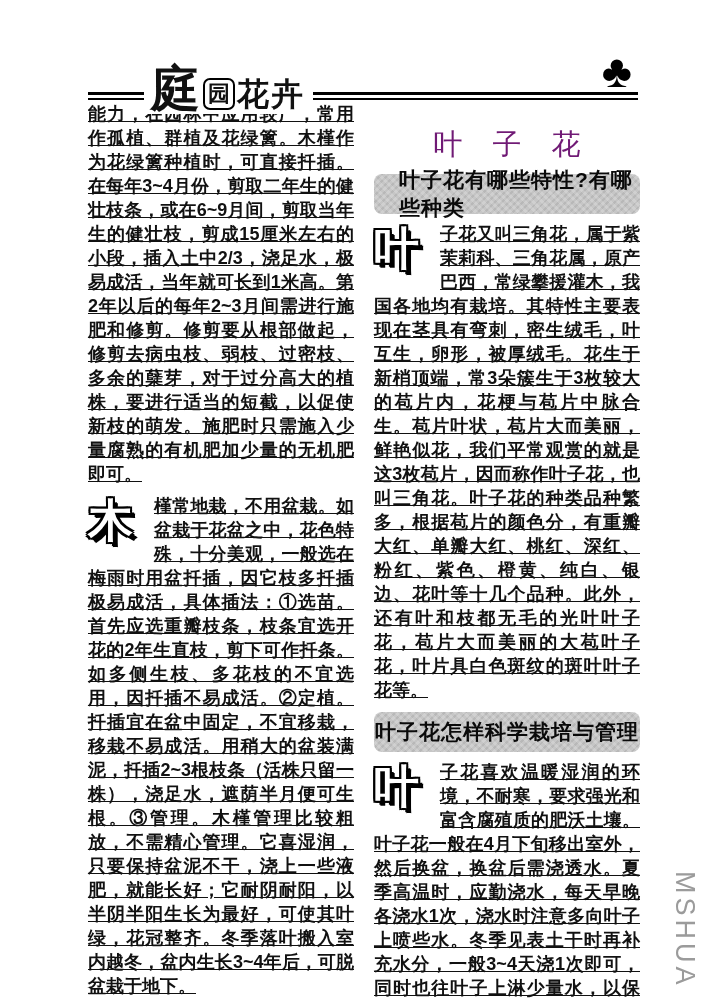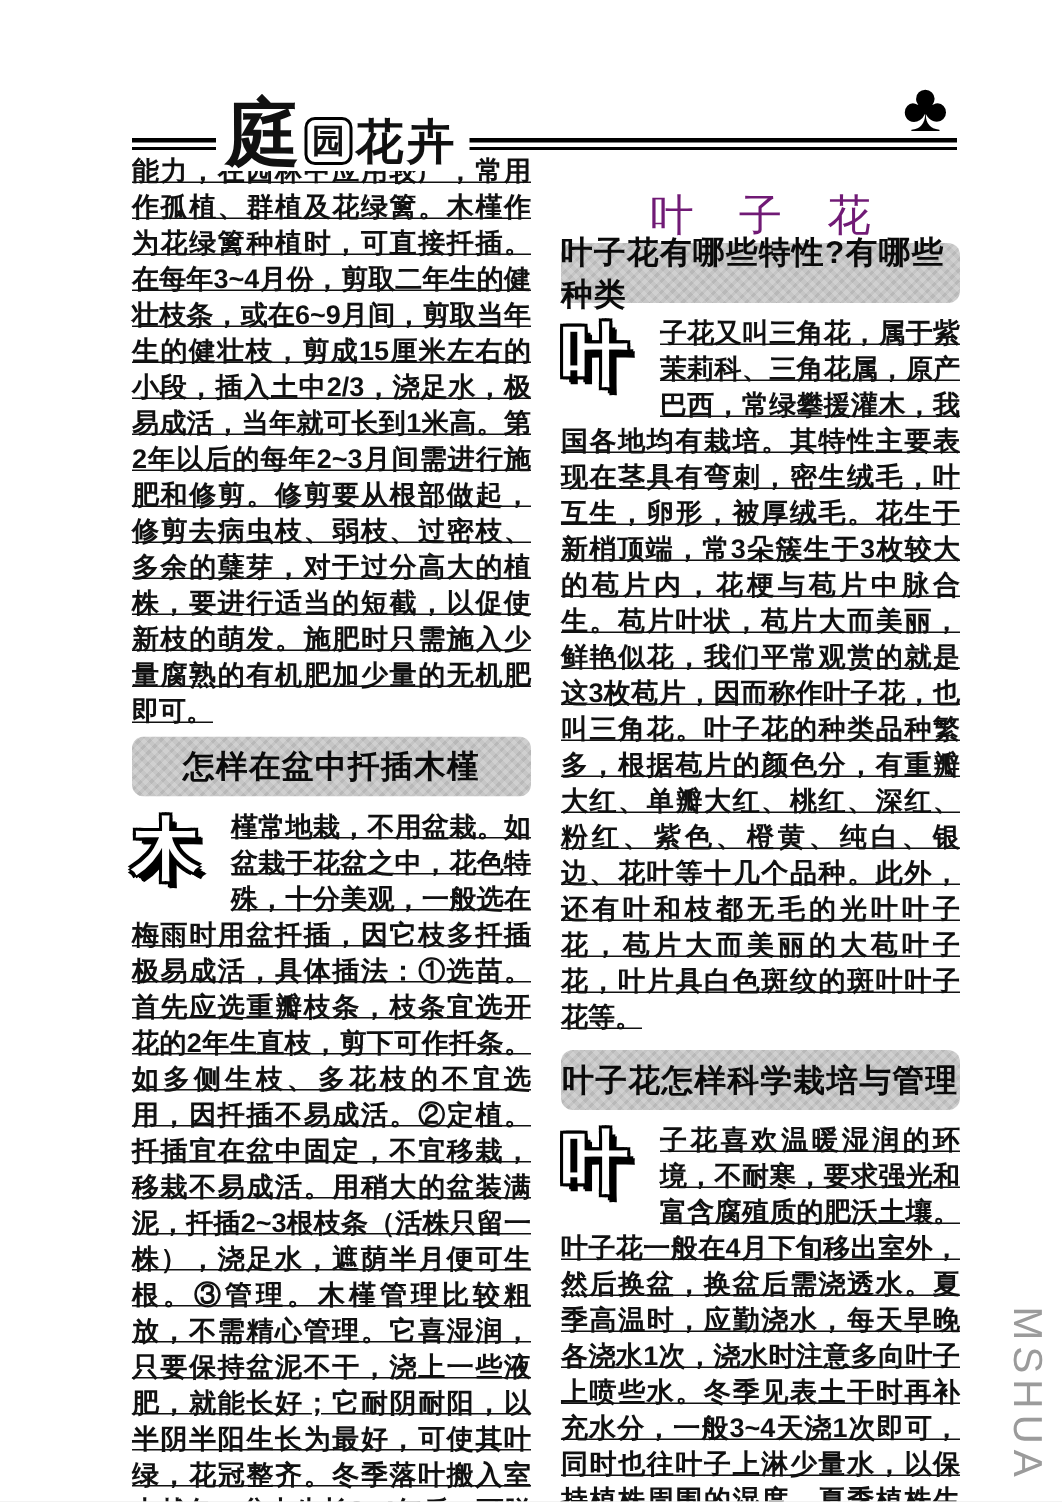--- a/index.html
+++ b/index.html
@@ -52,21 +52,21 @@
       repeating-linear-gradient(-45deg, rgba(0,0,0,.07) 0 2px, rgba(0,0,0,0) 2px 5px);
     display:flex;align-items:center;justify-content:center;
   }
   .section-bar span{
     font-size:21px;font-weight:700;letter-spacing:1px;color:#0a0a0a;
   }
   .article-title{
     margin:14px 0 0 0;text-align:center;font-size:29px;line-height:36px;
     font-weight:400;letter-spacing:30px;text-indent:30px;color:#701a75;
   }
-  .bar-gap-top{margin-top:0;}
+  .bar-gap-top{margin-top:12px;padding-left:25px;}
   
   .watermark{
     position:absolute;right:8px;bottom:12px;
     writing-mode:vertical-rl;
     font-size:27px;letter-spacing:4px;color:#9b9b9b;font-weight:400;
   }
 </style>
 </head>
 <body>
 
@@ -78,23 +78,20 @@
       <span class="mast-big">庭</span>
       <span class="mast-boxed">园</span>
       <span class="mast-rest">花卉</span>
     </div>
     <span class="ornament">♣</span>
   </header>
 
   <section class="col col-left">
     <p class="body">能力，在园林中应用较广，常用作孤植、群植及花绿篱。木槿作为花绿篱种植时，可直接扦插。在每年3~4月份，剪取二年生的健壮枝条，或在6~9月间，剪取当年生的健壮枝，剪成15厘米左右的小段，插入土中2/3，浇足水，极易成活，当年就可长到1米高。第2年以后的每年2~3月间需进行施肥和修剪。修剪要从根部做起，修剪去病虫枝、弱枝、过密枝、多余的蘖芽，对于过分高大的植株，要进行适当的短截，以促使新枝的萌发。施肥时只需施入少量腐熟的有机肥加少量的无机肥即可。</p>
 
-    <div class="section-bar">
-      <span>怎样在盆中扦插木槿</span>
-    </div>
 
     <div class="body with-drop">
       <span class="dropcap">木</span><span>槿常地栽，不用盆栽。如盆栽于花盆之中，花色特殊，十分美观，一般选在梅雨时用盆扦插，因它枝多扦插极易成活，具体插法：①选苗。首先应选重瓣枝条，枝条宜选开花的2年生直枝，剪下可作扦条。如多侧生枝、多花枝的不宜选用，因扦插不易成活。②定植。扦插宜在盆中固定，不宜移栽，移栽不易成活。用稍大的盆装满泥，扦插2~3根枝条（活株只留一株），浇足水，遮荫半月便可生根。③管理。木槿管理比较粗放，不需精心管理。它喜湿润，只要保持盆泥不干，浇上一些液肥，就能长好；它耐阴耐阳，以半阴半阳生长为最好，可使其叶绿，花冠整齐。冬季落叶搬入室内越冬，盆内生长3~4年后，可脱盆栽于地下。</span>
     </div>
   </section>
 
   <section class="col col-right">
     <h1 class="article-title">叶子花</h1>
 
     <div class="section-bar bar-gap-top">

